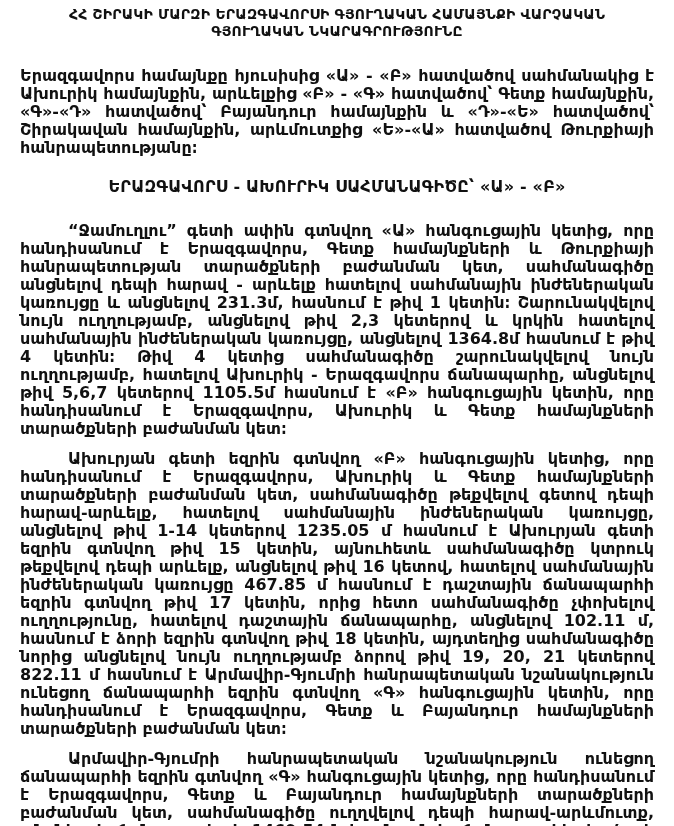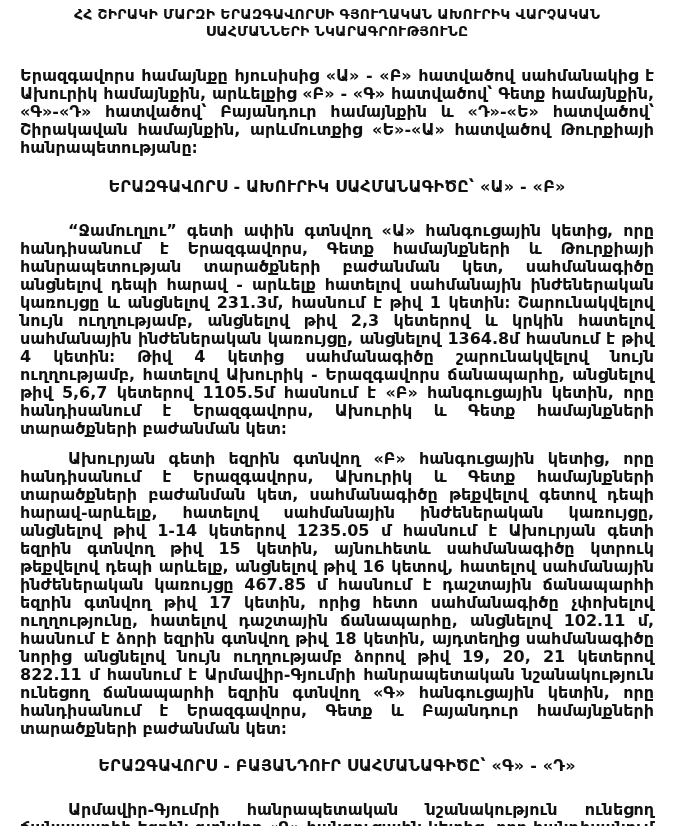--- a/index.html
+++ b/index.html
@@ -54,30 +54,29 @@
   }
   .sec-heading.first {
     margin-top: 21px;
   }
 </style>
 </head>
 <body>
 
 <div class="page">
 
-  <h1 class="doc-title">ՀՀ ՇԻՐԱԿԻ ՄԱՐԶԻ ԵՐԱԶԳԱՎՈՐՍԻ ԳՅՈՒՂԱԿԱՆ ԱԽՈՒՐԻԿ ՎԱՐՉԱԿԱՆ ՍԱՀՄԱՆՆԵՐԻ ՆԿԱՐԱԳՐՈՒԹՅՈՒՆԸ</h1>
+  <h1 class="doc-title">ՀՀ ՇԻՐԱԿԻ ՄԱՐԶԻ ԵՐԱԶԳԱՎՈՐՍԻ ԳՅՈՒՂԱԿԱՆ ՀԱՄԱՅՆՔԻ ՎԱՐՉԱԿԱՆ ԳՅՈՒՂԱԿԱՆ ՆԿԱՐԱԳՐՈՒԹՅՈՒՆԸ</h1>
 
 
 
   <p class="para">Երազգավորս համայնքը հյուսիսից «Ա» - «Բ» հատվածով սահմանակից է Ախուրիկ համայնքին, արևելքից «Բ» - «Գ» հատվածով՝ Գետք համայնքին, «Գ»-«Դ» հատվածով՝ Բայանդուր համայնքին և «Դ»-«Ե» հատվածով՝ Շիրակավան համայնքին, արևմուտքից «Ե»-«Ա» հատվածով Թուրքիայի հանրապետությանը։</p>
 
   <h2 class="sec-heading first">ԵՐԱԶԳԱՎՈՐՍ - ԱԽՈՒՐԻԿ  ՍԱՀՄԱՆԱԳԻԾԸ՝ «Ա» - «Բ»</h2>
 
   <p class="para indent">“Ջամուղլու” գետի ափին գտնվող «Ա» հանգուցային կետից, որը հանդիսանում է Երազգավորս, Գետք համայնքների և Թուրքիայի հանրապետության  տարածքների բաժանման կետ, սահմանագիծը անցնելով դեպի հարավ - արևելք հատելով սահմանային ինժեներական կառույցը և անցնելով 231.3մ, հասնում է թիվ 1 կետին։ Շարունակվելով նույն ուղղությամբ, անցնելով թիվ 2,3 կետերով և կրկին  հատելով սահմանային ինժեներական կառույցը, անցնելով 1364.8մ հասնում է թիվ 4 կետին։ Թիվ 4 կետից սահմանագիծը շարունակվելով նույն ուղղությամբ, հատելով Ախուրիկ - Երազգավորս ճանապարհը, անցնելով թիվ 5,6,7 կետերով 1105.5մ հասնում է «Բ» հանգուցային կետին, որը հանդիսանում է Երազգավորս, Ախուրիկ և Գետք համայնքների տարածքների բաժանման կետ։</p>
 
 
   <p class="para indent">Ախուրյան գետի եզրին գտնվող «Բ» հանգուցային կետից, որը հանդիսանում է Երազգավորս, Ախուրիկ և Գետք համայնքների տարածքների բաժանման կետ, սահմանագիծը թեքվելով գետով դեպի հարավ-արևելք, հատելով սահմանային ինժեներական կառույցը, անցնելով թիվ 1-14 կետերով 1235.05 մ հասնում է Ախուրյան գետի եզրին գտնվող թիվ 15 կետին, այնուհետև սահմանագիծը կտրուկ թեքվելով դեպի արևելք, անցնելով թիվ 16 կետով, հատելով սահմանային ինժեներական կառույցը 467.85 մ հասնում է դաշտային ճանապարհի եզրին գտնվող թիվ 17 կետին, որից հետո սահմանագիծը չփոխելով ուղղությունը, հատելով դաշտային ճանապարհը, անցնելով 102.11 մ, հասնում է ձորի եզրին գտնվող թիվ 18 կետին, այդտեղից սահմանագիծը նորից անցնելով նույն  ուղղությամբ ձորով թիվ 19, 20, 21 կետերով 822.11 մ հասնում է Արմավիր-Գյումրի հանրապետական նշանակություն ունեցող ճանապարհի եզրին գտնվող «Գ» հանգուցային կետին, որը հանդիսանում է Երազգավորս, Գետք և Բայանդուր համայնքների տարածքների բաժանման կետ։</p>
 
-  <h2 class="sec-heading">ԵՐԱԶԳԱՎՈՐՍ - ԲԱՅԱՆԴՈՒՐ ՍԱՀՄԱՆԱԳԻԾԸ՝  «Գ» - «Դ»</h2>
 
   <p class="para indent">Արմավիր-Գյումրի հանրապետական նշանակություն ունեցող ճանապարհի եզրին գտնվող «Գ» հանգուցային կետից, որը հանդիսանում է Երազգավորս, Գետք և Բայանդուր համայնքների տարածքների բաժանման կետ, սահմանագիծը ուղղվելով դեպի հարավ-արևմուտք, անցնելով ճանապարհով 1469.54մ հասնում է ճանապարհի և ձորի հատման տեղում գտնվող թիվ 1 կետին։ Թիվ 1 կետից սահմանագիծը թեքվելով դեպի արևմուտք, անցնելով ձորով թիվ 2, 3, 4, 5 կետերով 995.6մ հասնում է ձորի եզրին գտնվող թիվ 6 կետին, այդտեղից սահմանագիծը կտրուկ թեքվում է դեպի հարավ-արևմուտք, անցնելով ձորով</p>
 
 </div>
 
 </body></html>

